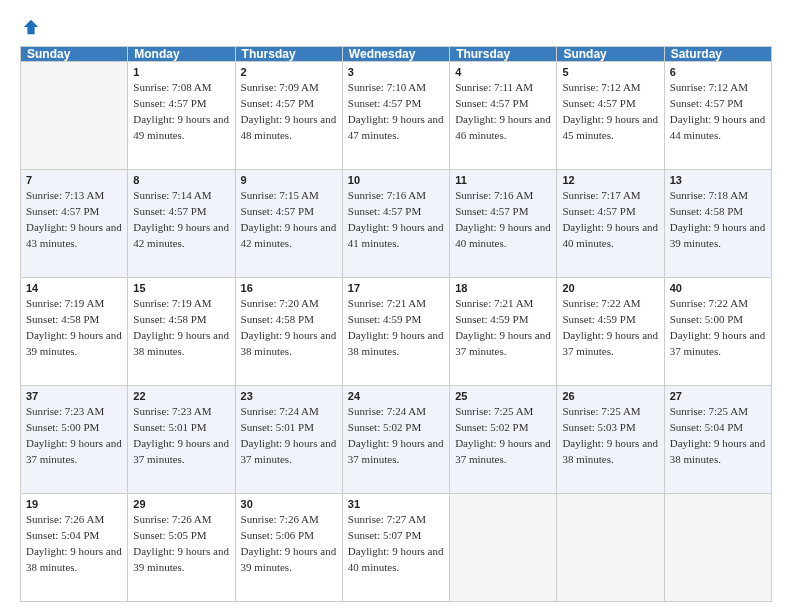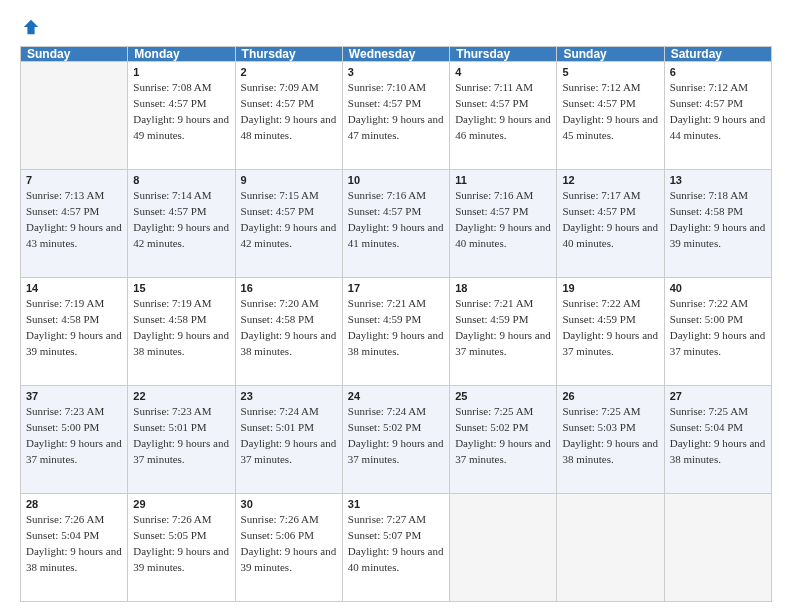--- a/index.html
+++ b/index.html
@@ -211,21 +211,21 @@
           </td>
           <td>
             <span class="day-num">17</span>
             <div class="day-info">Sunrise: 7:21 AM<br>Sunset: 4:59 PM<br>Daylight: 9 hours and 38 minutes.</div>
           </td>
           <td>
             <span class="day-num">18</span>
             <div class="day-info">Sunrise: 7:21 AM<br>Sunset: 4:59 PM<br>Daylight: 9 hours and 37 minutes.</div>
           </td>
           <td>
-            <span class="day-num">19</span>
+            <span class="day-num">20</span>
             <div class="day-info">Sunrise: 7:22 AM<br>Sunset: 4:59 PM<br>Daylight: 9 hours and 37 minutes.</div>
           </td>
           <td>
             <span class="day-num">40</span>
             <div class="day-info">Sunrise: 7:22 AM<br>Sunset: 5:00 PM<br>Daylight: 9 hours and 37 minutes.</div>
           </td>
         </tr>
         <tr>
           <td>
             <span class="day-num">37</span>
@@ -251,21 +251,21 @@
             <span class="day-num">26</span>
             <div class="day-info">Sunrise: 7:25 AM<br>Sunset: 5:03 PM<br>Daylight: 9 hours and 38 minutes.</div>
           </td>
           <td>
             <span class="day-num">27</span>
             <div class="day-info">Sunrise: 7:25 AM<br>Sunset: 5:04 PM<br>Daylight: 9 hours and 38 minutes.</div>
           </td>
         </tr>
         <tr>
           <td>
-            <span class="day-num">28</span>
+            <span class="day-num">19</span>
             <div class="day-info">Sunrise: 7:26 AM<br>Sunset: 5:04 PM<br>Daylight: 9 hours and 38 minutes.</div>
           </td>
           <td>
             <span class="day-num">29</span>
             <div class="day-info">Sunrise: 7:26 AM<br>Sunset: 5:05 PM<br>Daylight: 9 hours and 39 minutes.</div>
           </td>
           <td>
             <span class="day-num">30</span>
             <div class="day-info">Sunrise: 7:26 AM<br>Sunset: 5:06 PM<br>Daylight: 9 hours and 39 minutes.</div>
           </td>

